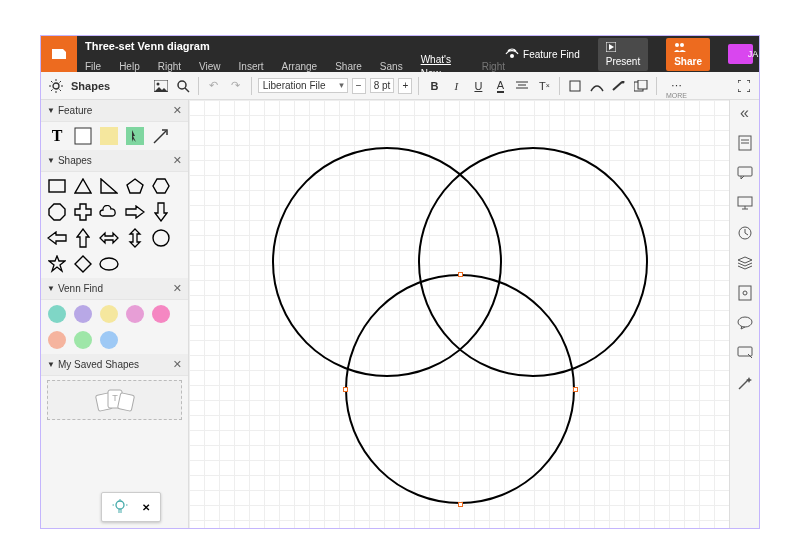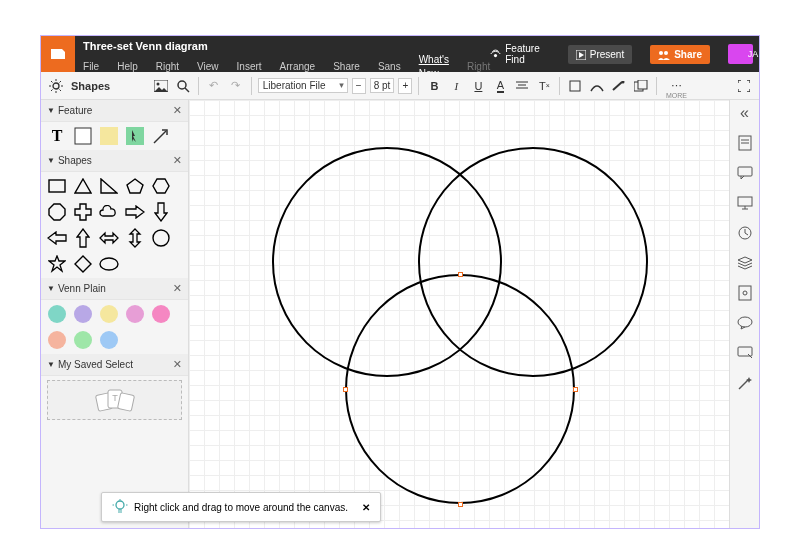--- a/index.html
+++ b/index.html
@@ -8,21 +8,21 @@
 .titlebar { background:#2b2b2b; color:#fff; display:flex; align-items:stretch; height:36px; }
 .logo-box { width:36px; background:#ed6b1f; display:flex; align-items:center; justify-content:center; }
 .tb-main { flex:1; display:flex; flex-direction:column; padding-left:8px; }
 .doc-title { font-size:11px; font-weight:bold; line-height:14px; padding-top:3px;}
 .menu-row { display:flex; gap:18px; font-size:10px; color:#ccc; align-items:center; line-height:14px;}
 .menu-row span { cursor:pointer; }
 .menu-row .wn { text-decoration:underline; color:#fff;}
 .menu-row .saved { color:#777;}
 .tb-right { display:flex; align-items:center; gap:18px; padding-right:6px;}
 .ff { display:flex; align-items:center; gap:4px; font-size:10px; color:#fff;}
-.btn { font-size:10px; padding:4px 8px; border-radius:2px; display:flex; align-items:flex-end; gap:4px; cursor:pointer;}
+.btn { font-size:10px; padding:4px 8px; border-radius:2px; display:flex; align-items:flex-start; gap:4px; cursor:pointer;flex-direction:column;}
 .btn-present { background:#4a4a4a; color:#fff;}
 .btn-share { background:#ed6b1f; color:#fff; font-weight:bold;}
 .avatar { width:20px; height:20px; background:#d946ef; color:#fff; font-size:9px; display:flex; align-items:center; justify-content:center; border-radius:2px;padding-left:25px;}
 .toolbar { background:#f5f5f5; border-bottom:1px solid #ddd; height:28px; display:flex; align-items:center; padding:0 6px; gap:4px; font-size:11px; color:#333;}
 .tb-icon { width:18px; height:18px; display:flex; align-items:center; justify-content:center; cursor:pointer;}
 .shapes-label { font-weight:bold; font-size:11px; margin-left:2px; margin-right:auto;}
 .sep { width:1px; height:18px; background:#ccc; margin:0 2px;}
 .font-select { border:1px solid #ccc; background:#fff; font-size:10px; padding:1px 14px 1px 4px; position:relative; min-width:90px;}
 .font-select::after{content:"▾"; position:absolute; right:3px; top:1px; font-size:9px; color:#666;}
 .size-box { border:1px solid #ccc; background:#fff; font-size:10px; padding:1px 3px; min-width:24px; text-align:center;}
@@ -314,21 +314,21 @@
           </div>
         <div class="shape-tile">
             <svg width="20" height="14">
               <ellipse cx="10" cy="7" rx="9" ry="6" fill="none" stroke="#000" stroke-width="1.4"></ellipse>
             </svg>
           </div>
       </div>
 
       <div class="panel-hdr">
           <span class="chev">▼</span>
-          <span>Venn Plain</span>
+          <span>Venn Find</span>
           <span class="x">✕</span>
         </div>
       <div class="panel-body" id="venn-colors">
           <div class="shape-tile">
             <div class="venn-dot" style="background: rgb(127, 214, 198);"></div>
           </div>
           <div class="shape-tile">
             <div class="venn-dot" style="background: rgb(184, 168, 230);"></div>
           </div>
           <div class="shape-tile">
@@ -346,21 +346,21 @@
           <div class="shape-tile">
             <div class="venn-dot" style="background: rgb(158, 230, 168);"></div>
           </div>
           <div class="shape-tile">
             <div class="venn-dot" style="background: rgb(158, 201, 245);"></div>
           </div>
         </div>
 
       <div class="panel-hdr">
           <span class="chev">▼</span>
-          <span>My Saved Select</span>
+          <span>My Saved Shapes</span>
           <span class="x">✕</span>
         </div>
       <div class="saved-ph">
         <svg width="40" height="24" viewBox="0 0 40 24">
             <rect x="2" y="6" width="14" height="16" rx="2" fill="#fff" stroke="#aaa" transform="rotate(-12 9 14)"></rect>
             <rect x="13" y="2" width="14" height="18" rx="2" fill="#fff" stroke="#aaa"></rect>
             <text x="20" y="13" font-size="9" text-anchor="middle" fill="#aaa">T</text>
             <rect x="24" y="6" width="14" height="16" rx="2" fill="#fff" stroke="#aaa" transform="rotate(12 31 14)"></rect>
           </svg>
       </div>
@@ -438,16 +438,15 @@
 
   <div class="tip">
     <svg width="16" height="16">
         <circle cx="8" cy="6" r="4" fill="none" stroke="#4aa" stroke-width="1.3"></circle>
         <line x1="6" y1="11" x2="10" y2="11" stroke="#4aa"></line>
         <line x1="6" y1="13" x2="10" y2="13" stroke="#4aa"></line>
         <line x1="8" y1="0" x2="8" y2="1.5" stroke="#4aa"></line>
         <line x1="2" y1="6" x2="0.5" y2="6" stroke="#4aa"></line>
         <line x1="14" y1="6" x2="15.5" y2="6" stroke="#4aa"></line>
       </svg>
-    <span>Right click and drag to move around the canvas.</span>
     <span class="x">✕</span>
   </div>
 </div>
 
 </body></html>

